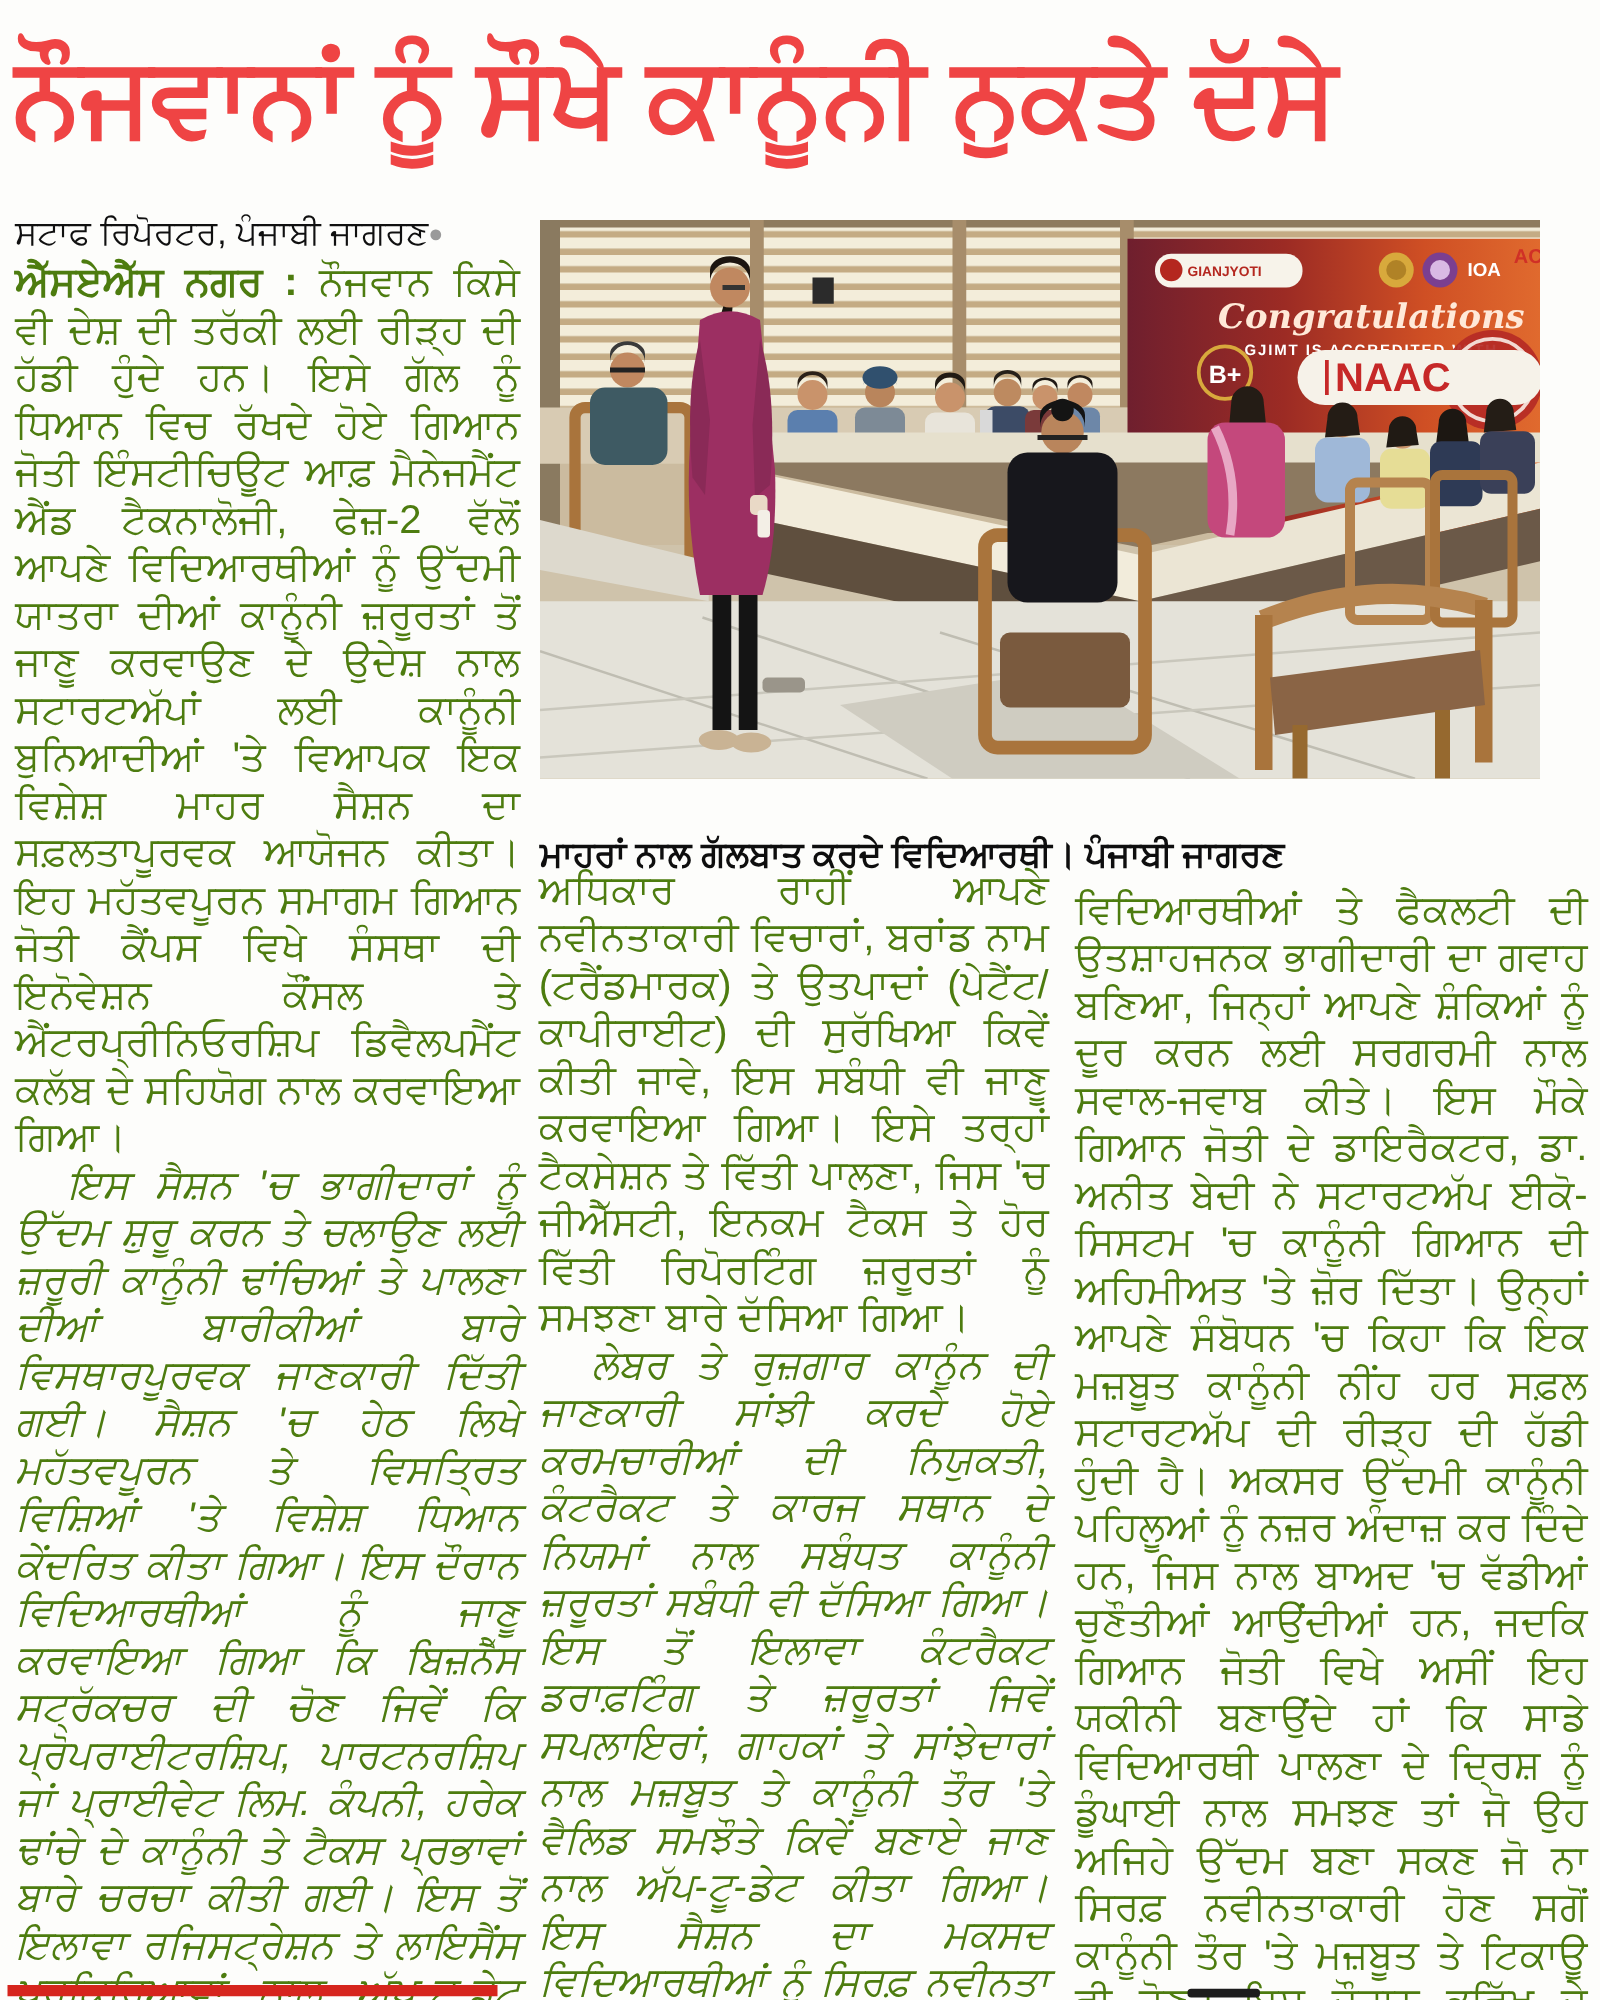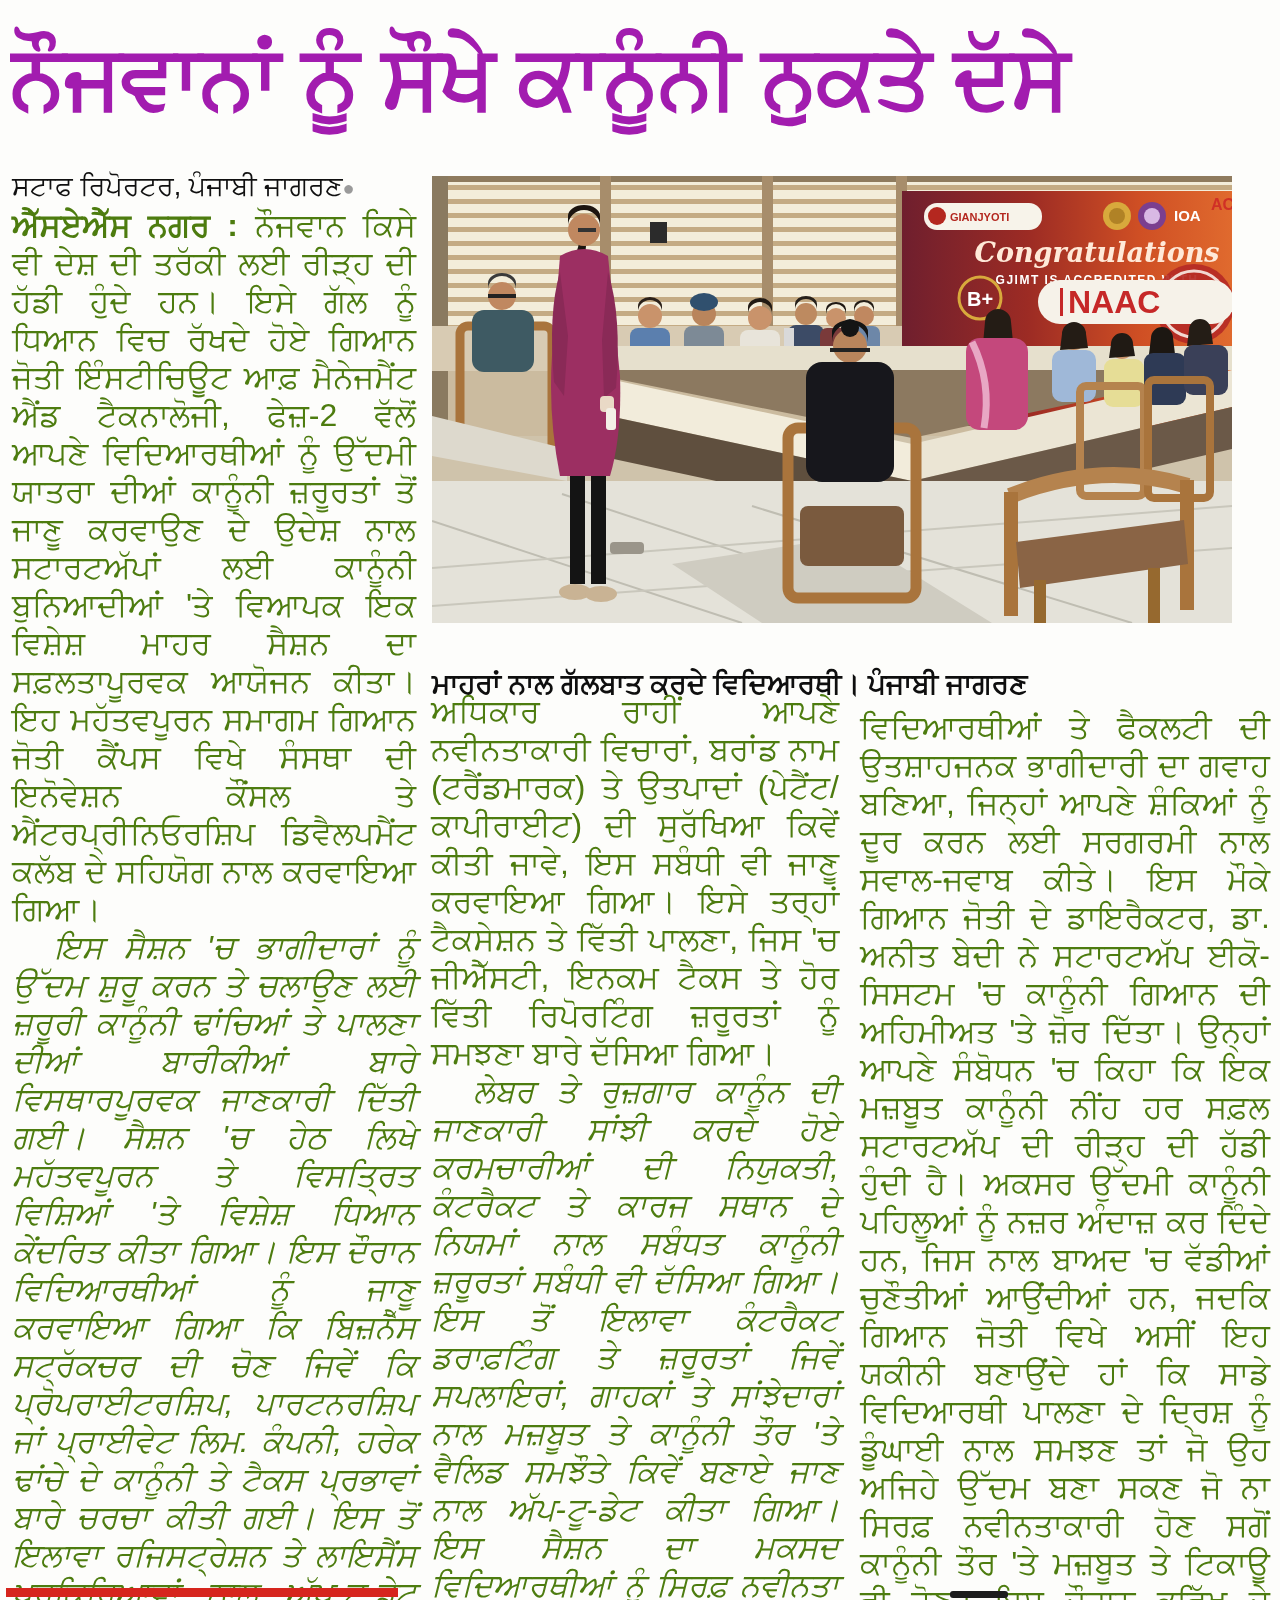--- a/index.html
+++ b/index.html
@@ -1,19 +1,19 @@
 <!DOCTYPE html>
 <html><head>
 <meta charset="utf-8">
 <style>
   html,body{margin:0;padding:0;background:#ffffff;}
   .page{position:relative;width:1280px;height:1600px;background:#fdfdfb;overflow:hidden;
         font-family:"Liberation Sans","DejaVu Sans",sans-serif;color:#161616;}
   .headline{position:absolute;left:10px;top:2px;width:1262px;height:158px;
-            font-size:88px;font-weight:bold;color:#a21caf;letter-spacing:-1px;
+            font-size:88px;font-weight:bold;color:#ef4444;letter-spacing:-1px;
             white-space:nowrap;overflow:hidden;line-height:150px;}
   .byline{position:absolute;left:12px;top:168px;width:404px;font-size:27px;font-weight:normal;
           color:#101010;line-height:36px;}
   .byline .dot{color:#9a9a9a;font-size:20px;vertical-align:middle;}
   .col{position:absolute;font-size:32px;line-height:38px;text-align:justify;color:#4d7c0f;}
   .col p{margin:0;}
   .col p.indent{text-indent:42px;font-style:italic;}
   .col-left{left:12px;top:206px;width:404px;}
   .col-mid{left:431px;top:692px;width:408px;}
   .col-right{left:860px;top:708px;width:410px;}

